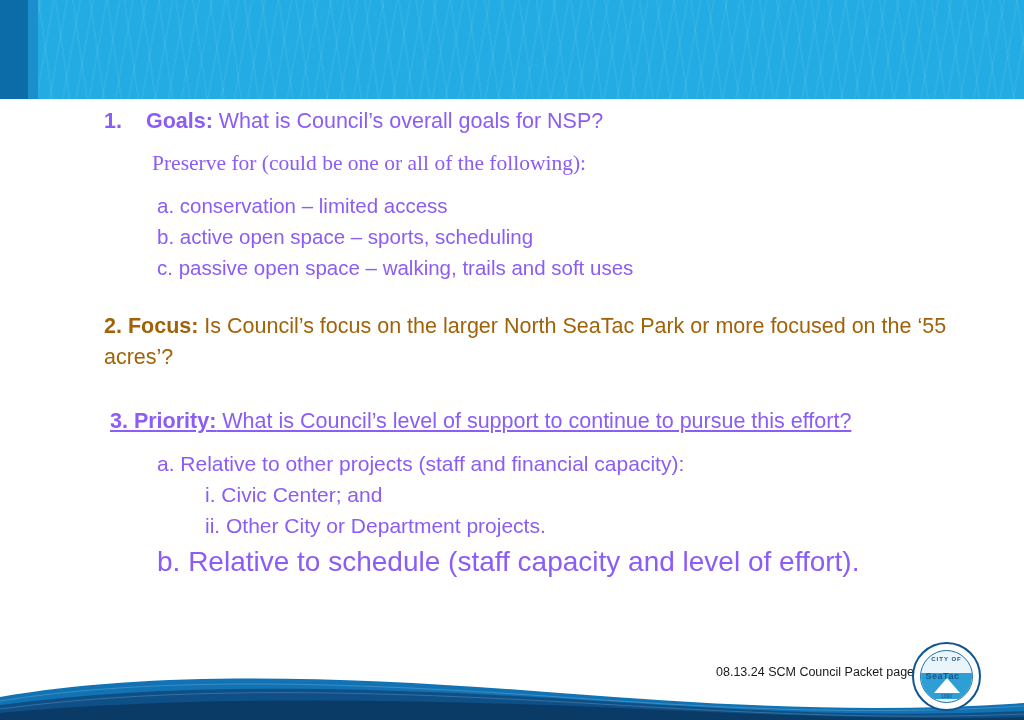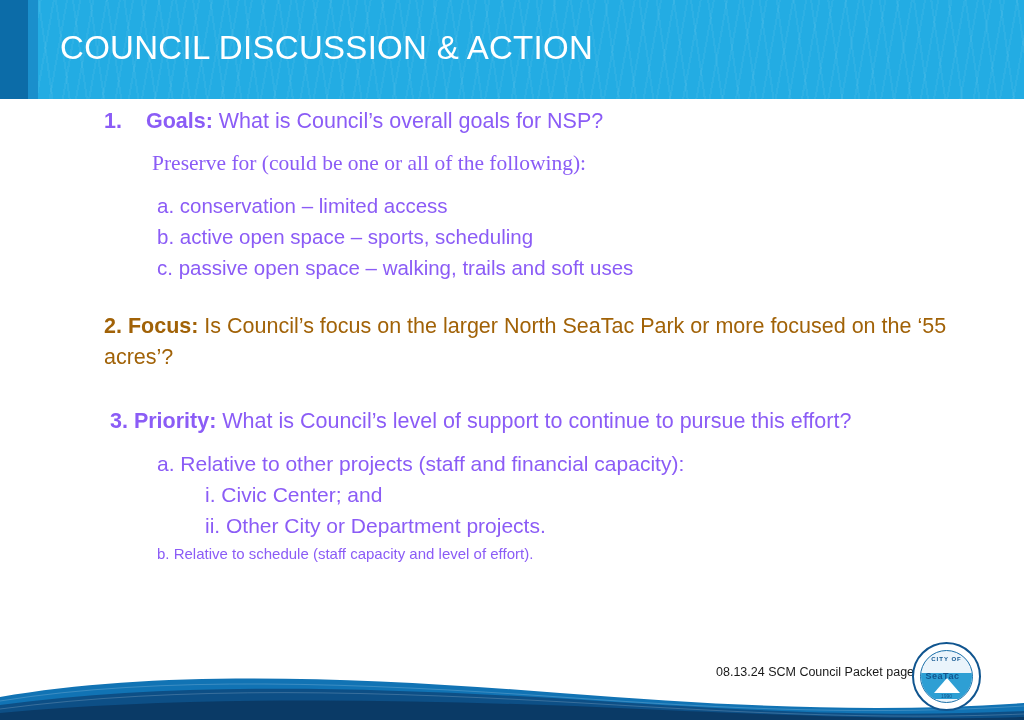--- a/index.html
+++ b/index.html
@@ -112,26 +112,26 @@
     position: absolute;
     left: 104px;
     top: 212px;
     width: 856px;
     font-size: 21.5px;
     line-height: 1.42;
     color: #a16207;
     white-space: normal;
   }
 
-  .priority     { left: 110px; top: 310px; font-size: 21.5px; }
+  .priority     { left: 110px; top: 310px; font-size: 21.5px; text-decoration: underline; }
 
   .p-a          { left: 157px; top: 352px; font-size: 21px; }
   .p-a-i        { left: 205px; top: 383px; font-size: 21px; }
   .p-a-ii       { left: 205px; top: 414px; font-size: 21px; }
-  .p-b          { left: 157px; top: 446px; font-size: 15px; }
+  .p-b          { left: 157px; top: 446px; font-size: 28px; }
 
   
   .footer-text {
     position: absolute;
     left: 716px;
     top: 665px;
     font-size: 12.5px;
     color: #1a1a1a;
     white-space: nowrap;
   }
@@ -223,21 +223,20 @@
 <body>
 
 <div class="slide">
 
   <div class="header-band">
     <div class="wave-texture"></div>
     <div class="wave-texture2"></div>
     <div class="header-left-dark"></div>
     <div class="header-left-dark2"></div>
   </div>
-  <div class="slide-title">COUNCIL DISCUSSION &amp; ACTION</div>
 
   <div class="content">
 
     <div class="line num-1">
       <span class="bold">1.</span>
       <span style="display:inline-block;width:18px"></span><span class="bold">Goals:</span>
       <span>What is Council’s overall goals for NSP?</span>
     </div>
 
     <div class="line preserve">Preserve for (could be one or all of the following):</div>

